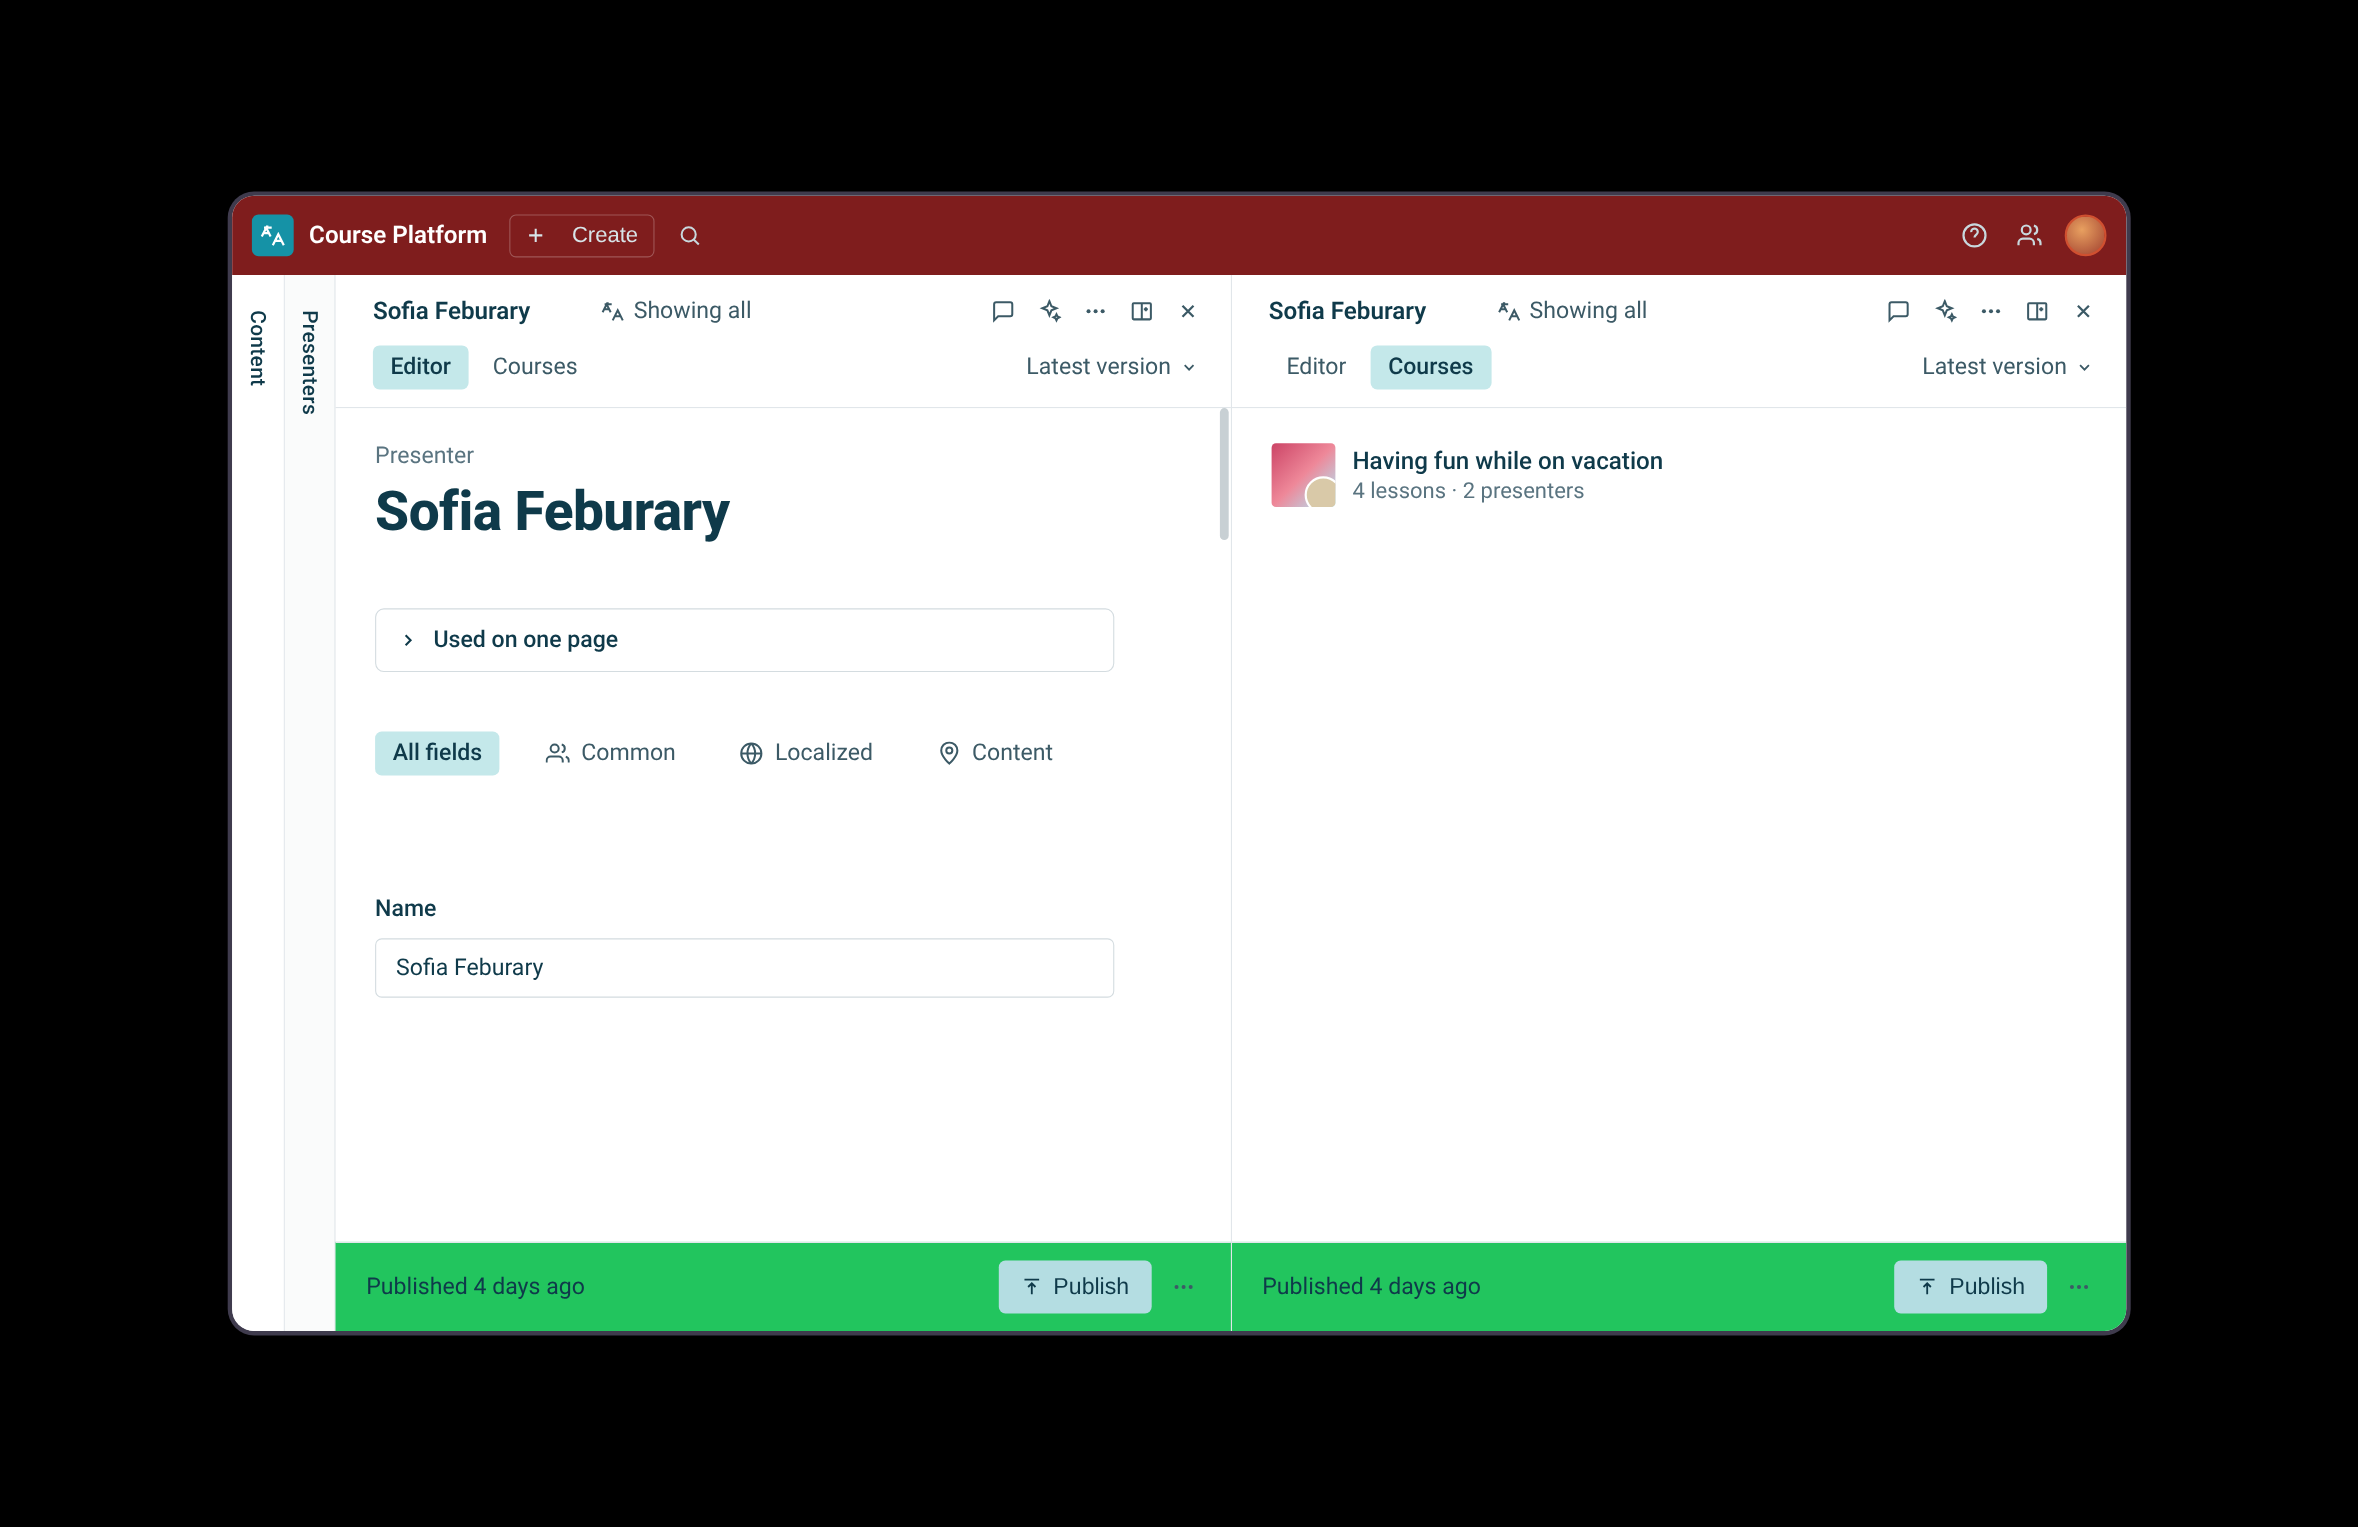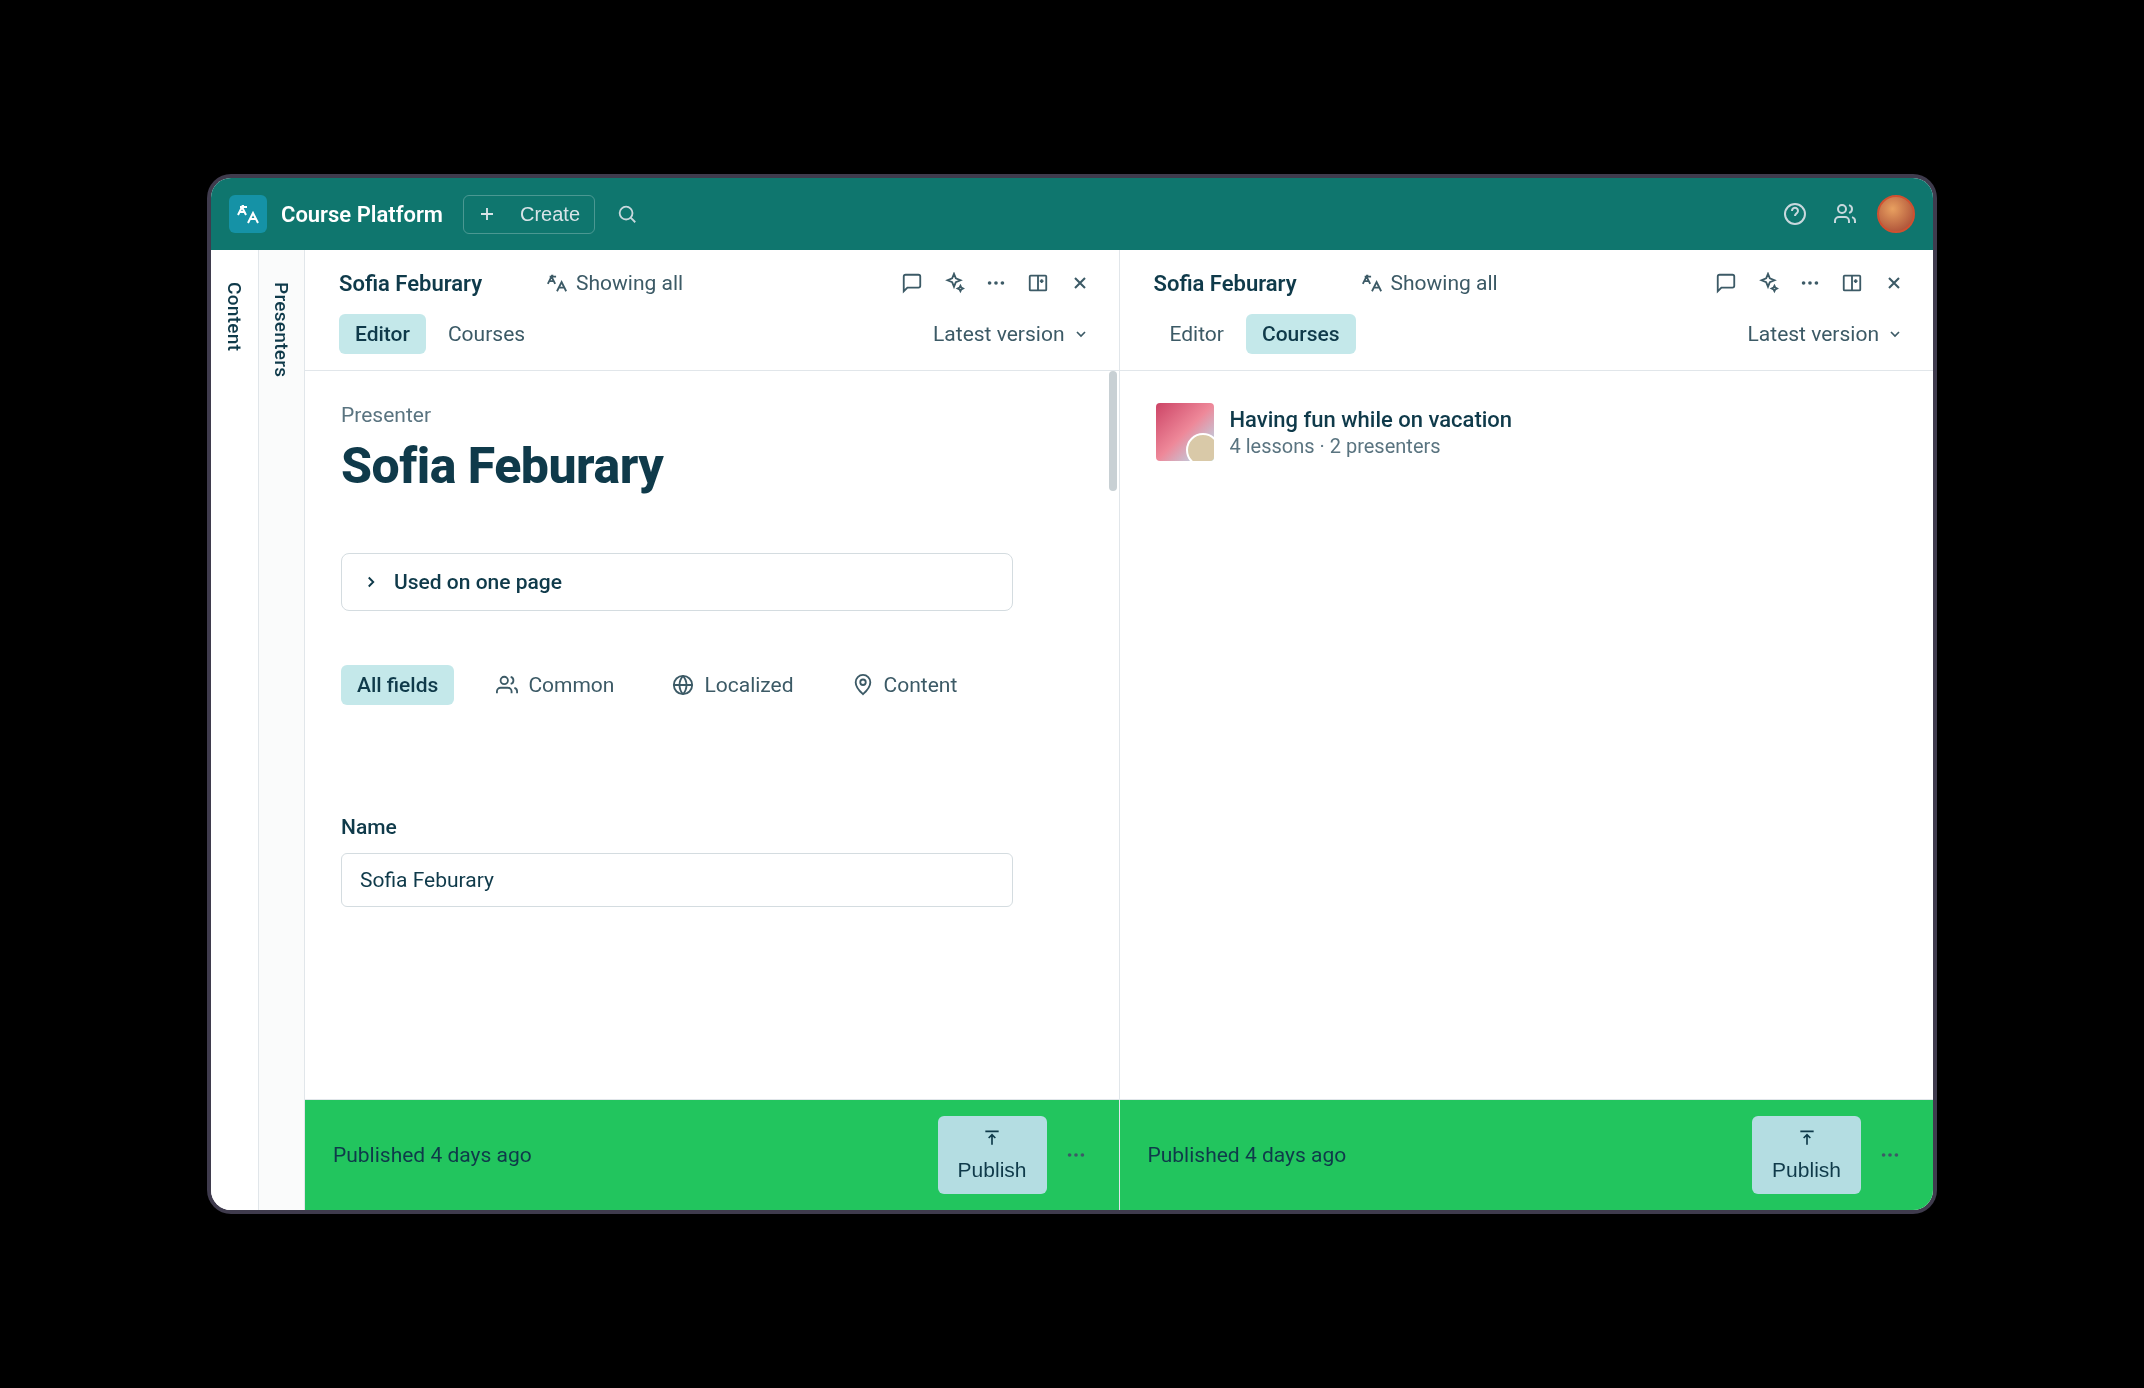--- a/index.html
+++ b/index.html
@@ -17,21 +17,21 @@
       height: 1032px;
       background: #fff;
       border-radius: 20px;
       overflow: hidden;
       box-shadow: 0 0 0 4px rgba(180,170,220,0.35), 0 40px 80px rgba(0,0,0,0.5);
       display: flex;
       flex-direction: column;
     }
     
     .topnav {
-      background: #0f766e;
+      background: #7f1d1d;
       height: 72px;
       display: flex;
       align-items: center;
       padding: 0 18px;
       gap: 14px;
       color: #d8e4e8;
       flex-shrink: 0;
     }
     .logo {
       width: 38px; height: 38px;
@@ -249,21 +249,20 @@
       margin-left: auto;
       background: #b4dde2;
       color: #0f3a4a;
       border: none;
       border-radius: 6px;
       padding: 12px 20px;
       font-size: 21px;
       display: flex; gap: 10px; align-items: center;
       cursor: pointer;
       font-weight: 500;
-      flex-direction: column;
     }
     .more-dots {
       width: 30px; height: 30px;
       display: flex; align-items: center; justify-content: center;
       cursor: pointer; color: #3c5a66;
     }
     svg { display: block; }
   </style>
 </head>
 <body>

